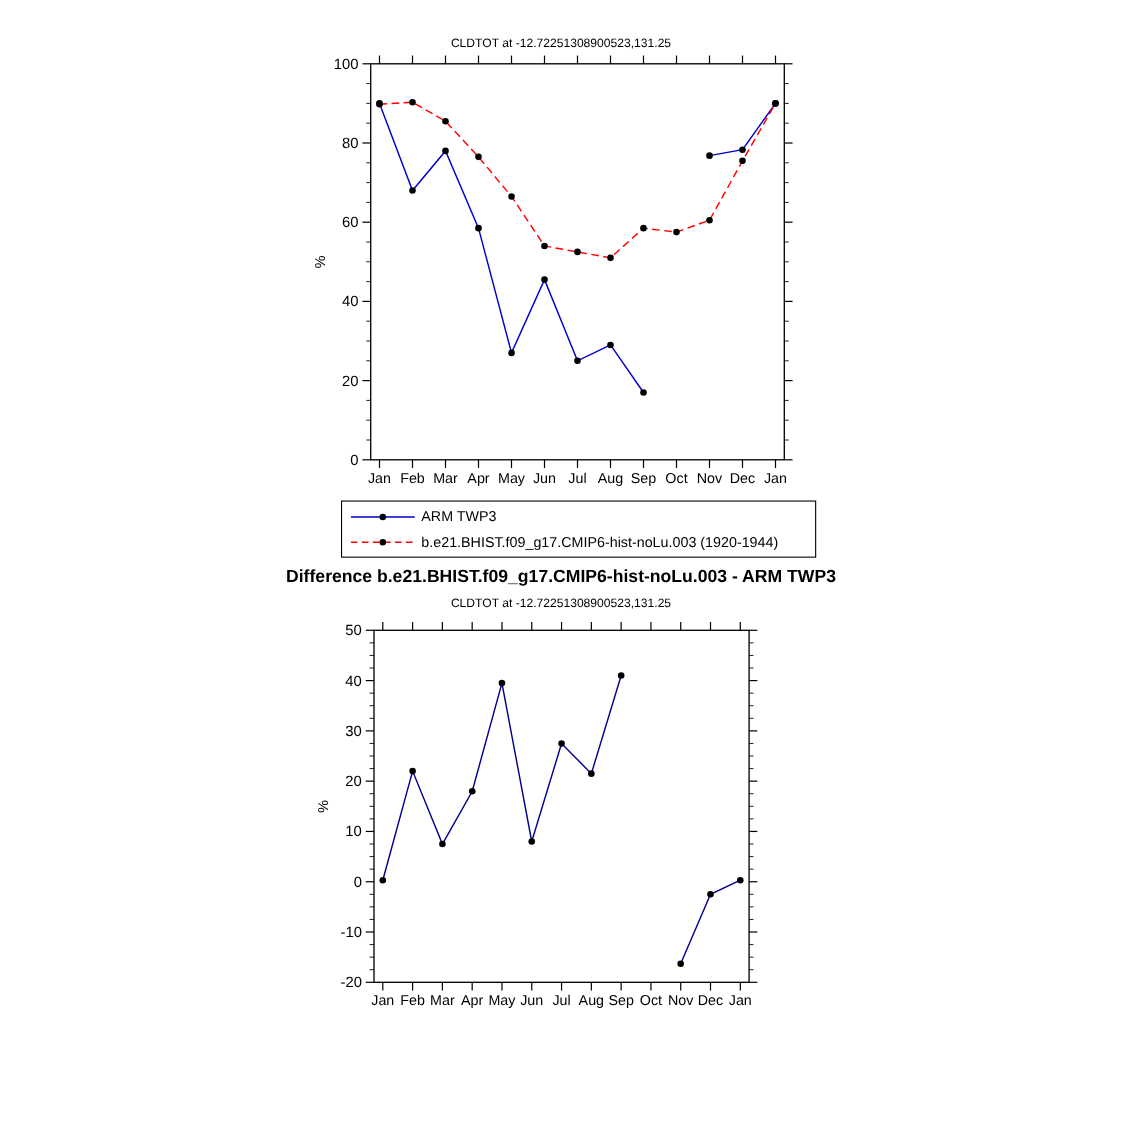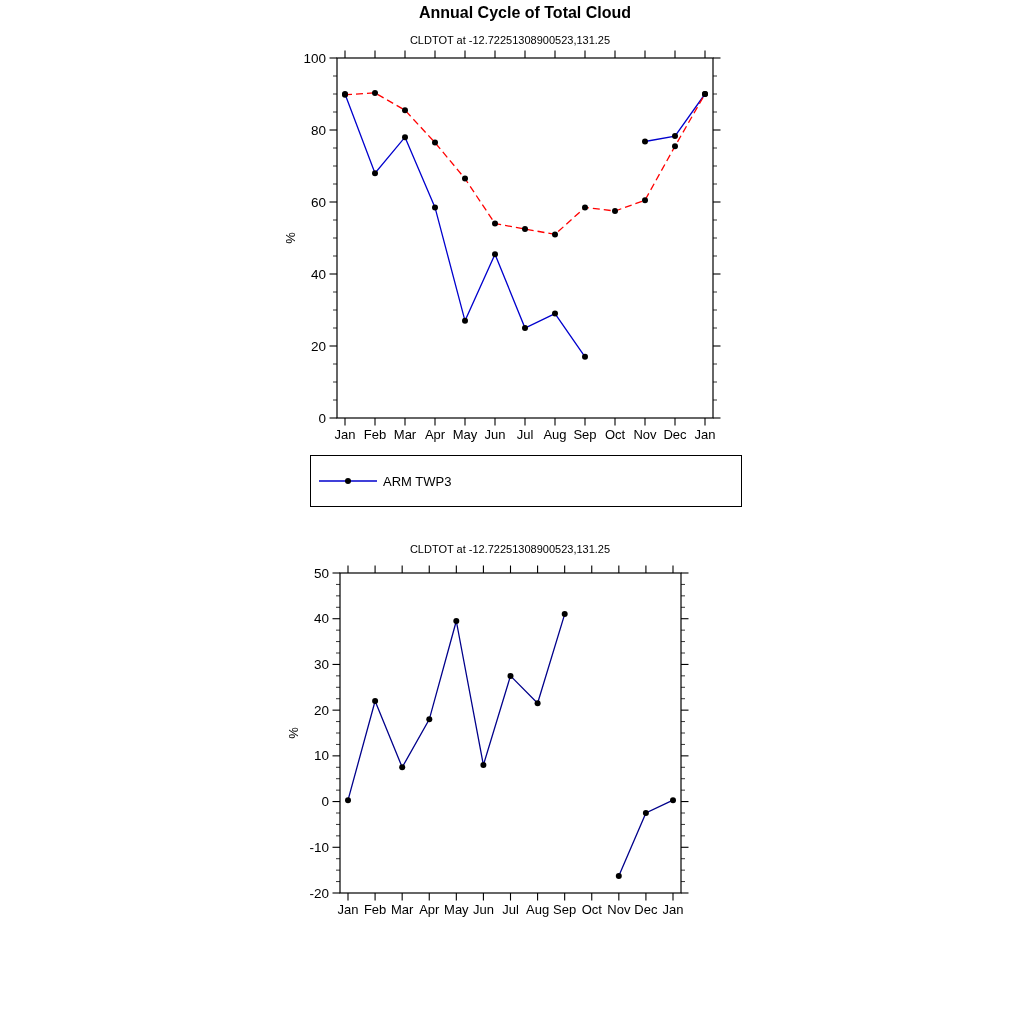--- a/index.html
+++ b/index.html
@@ -14,21 +14,20 @@
             display:flex; flex-direction:column; justify-content:center; padding:2px 6px; }
   .legend-row { display:flex; align-items:center; height:23px; }
   .legend-row svg { flex:0 0 auto; margin-right:4px; overflow:visible; }
   .legend-label { font-size:13px; white-space:nowrap;text-align:right; }
 </style>
 </head>
 <body>
 
 <div class="page">
 
-  <div class="chart-title" style="left:275px; top:4px; width:500px;">Annual Cycle of Total Cloud</div>
   <div class="chart-subtitle" style="left:280px; top:34px; width:460px;">CLDTOT at -12.72251308900523,131.25</div>
   <svg class="chart" width="500" height="420" style="left:270px; top:50px;">
       <line x1="63" y1="350" x2="67" y2="350" stroke="#000" stroke-width="0.8"></line>
       <line x1="443" y1="350" x2="447" y2="350" stroke="#000" stroke-width="0.8"></line>
       <line x1="63" y1="332" x2="67" y2="332" stroke="#000" stroke-width="0.8"></line>
       <line x1="443" y1="332" x2="447" y2="332" stroke="#000" stroke-width="0.8"></line>
       <line x1="63" y1="314" x2="67" y2="314" stroke="#000" stroke-width="0.8"></line>
       <line x1="443" y1="314" x2="447" y2="314" stroke="#000" stroke-width="0.8"></line>
       <line x1="63" y1="278" x2="67" y2="278" stroke="#000" stroke-width="0.8"></line>
       <line x1="443" y1="278" x2="447" y2="278" stroke="#000" stroke-width="0.8"></line>
@@ -143,22 +142,30 @@
     </svg>
 
   <div class="legend" style="left:310px; top:455px; width:432px; height:52px;">
     <div class="legend-row">
       <svg width="62" height="12">
         <line x1="2" y1="6" x2="60" y2="6" stroke="#0000cd" stroke-width="1.3"></line>
         <circle cx="31" cy="6" r="3" fill="#000000"></circle>
       </svg>
       <span class="legend-label">ARM TWP3</span>
     </div>
+    <div class="legend-row">
+      <svg width="62" height="12">
+        <line x1="2" y1="6" x2="60" y2="6" stroke="#ff0000" stroke-width="1.3" stroke-dasharray="6 4"></line>
+        <circle cx="31" cy="6" r="3" fill="#000000"></circle>
+      </svg>
+      <span class="legend-label">b.e21.BHIST.f09_g17.CMIP6-hist-noLu.003 (1920-1944)</span>
+    </div>
   </div>
 
+  <div class="chart-title" style="left:260px; top:516px; width:500px;">Difference b.e21.BHIST.f09_g17.CMIP6-hist-noLu.003 - ARM TWP3</div>
   <div class="chart-subtitle" style="left:280px; top:543px; width:460px;">CLDTOT at -12.72251308900523,131.25</div>
   <svg class="chart" width="460" height="370" style="left:280px; top:560px;">
       <line x1="56" y1="321.57142857142856" x2="60" y2="321.57142857142856" stroke="#000" stroke-width="0.8"></line>
       <line x1="401" y1="321.57142857142856" x2="405" y2="321.57142857142856" stroke="#000" stroke-width="0.8"></line>
       <line x1="56" y1="310.14285714285717" x2="60" y2="310.14285714285717" stroke="#000" stroke-width="0.8"></line>
       <line x1="401" y1="310.14285714285717" x2="405" y2="310.14285714285717" stroke="#000" stroke-width="0.8"></line>
       <line x1="56" y1="298.7142857142857" x2="60" y2="298.7142857142857" stroke="#000" stroke-width="0.8"></line>
       <line x1="401" y1="298.7142857142857" x2="405" y2="298.7142857142857" stroke="#000" stroke-width="0.8"></line>
       <line x1="56" y1="275.85714285714283" x2="60" y2="275.85714285714283" stroke="#000" stroke-width="0.8"></line>
       <line x1="401" y1="275.85714285714283" x2="405" y2="275.85714285714283" stroke="#000" stroke-width="0.8"></line>

